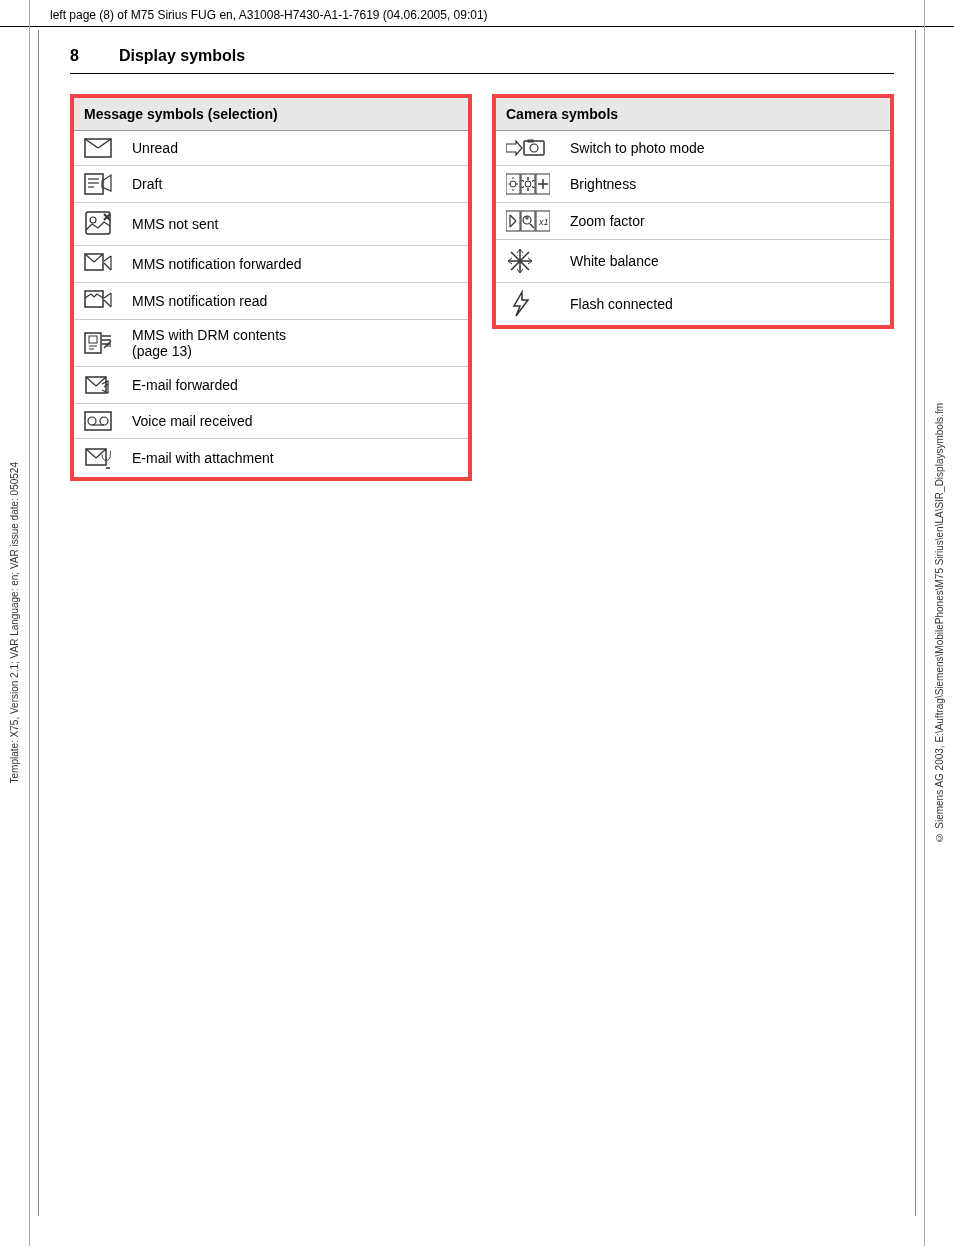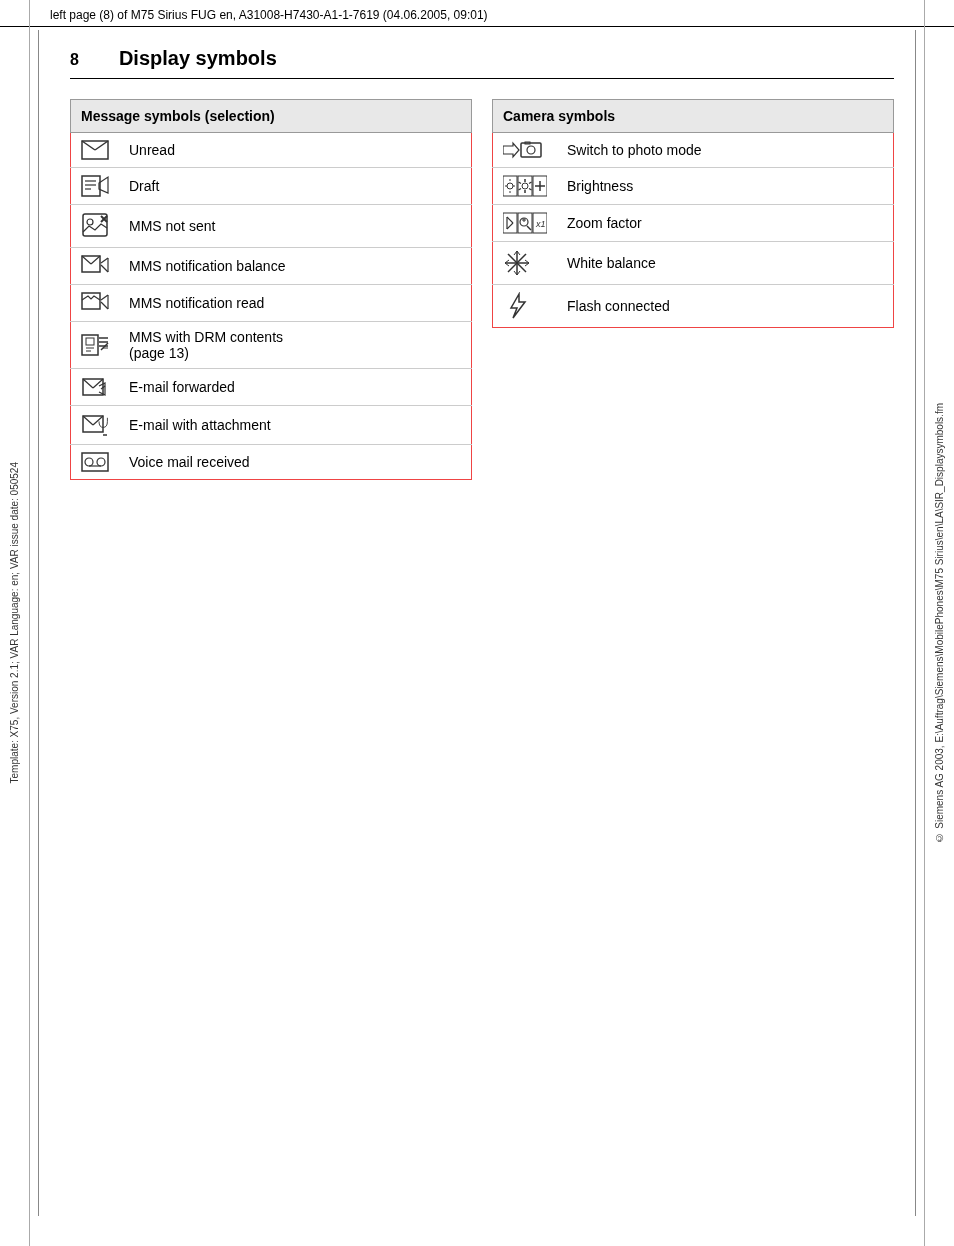--- a/index.html
+++ b/index.html
@@ -73,34 +73,34 @@
       padding-bottom: 8px;
       border-bottom: 1px solid #000;
     }
     .page-number {
       font-weight: bold;
       font-size: 16px;
       margin-right: 40px;
     }
     .page-title {
       font-weight: bold;
-      font-size: 20px;
+      font-size: 16px;
     }
 
     
     .tables-container {
       display: flex;
       gap: 20px;
       align-items: flex-start;
     }
 
     .symbol-table {
       flex: 1;
       border-collapse: collapse;
-      border: 1px solid #ef4444;
+      border: 4px solid #ef4444;
       padding-left: 28px;
     }
 
     .symbol-table th {
       background: #e8e8e8;
       font-weight: bold;
       font-size: 14px;
       padding: 8px 10px;
       text-align: left;
       border: 1px solid #999;
@@ -225,21 +225,21 @@
           <td class="icon-cell">
             <svg class="svg-icon" width="28" height="22" viewBox="0 0 28 22">
               <rect x="1" y="1" width="18" height="16" fill="none" stroke="#333" stroke-width="1.5"></rect>
               <line x1="1" y1="1" x2="10" y2="9" stroke="#333" stroke-width="1.2"></line>
               <line x1="19" y1="1" x2="10" y2="9" stroke="#333" stroke-width="1.2"></line>
               <line x1="20" y1="8" x2="27" y2="3" stroke="#333" stroke-width="1.2"></line>
               <line x1="20" y1="10" x2="27" y2="17" stroke="#333" stroke-width="1.2"></line>
               <line x1="27" y1="3" x2="27" y2="17" stroke="#333" stroke-width="1.2"></line>
             </svg>
           </td>
-          <td>MMS notification balance</td>
+          <td>MMS notification forwarded</td>
         </tr>
 
         <tr>
           <td class="icon-cell">
             <svg class="svg-icon" width="28" height="22" viewBox="0 0 28 22">
               <rect x="1" y="1" width="18" height="16" fill="none" stroke="#333" stroke-width="1.5"></rect>
               <polyline points="1,8 7,4 10,7 13,4 19,8" fill="none" stroke="#333" stroke-width="1.2"></polyline>
               <line x1="20" y1="8" x2="27" y2="3" stroke="#333" stroke-width="1.2"></line>
               <line x1="20" y1="10" x2="27" y2="17" stroke="#333" stroke-width="1.2"></line>
               <line x1="27" y1="3" x2="27" y2="17" stroke="#333" stroke-width="1.2"></line>
@@ -273,42 +273,42 @@
               <line x1="22" y1="3" x2="12" y2="12" stroke="#333" stroke-width="1.2"></line>
               <polyline points="18,10 24,7 24,19 18,16" fill="none" stroke="#333" stroke-width="1.2"></polyline>
               <polyline points="20,13 24,10" fill="none" stroke="#333" stroke-width="1.2"></polyline>
             </svg>
           </td>
           <td>E-mail forwarded</td>
         </tr>
 
         <tr>
           <td class="icon-cell">
-            <svg class="svg-icon" width="28" height="24" viewBox="0 0 28 24">
-              <rect x="2" y="3" width="20" height="16" fill="none" stroke="#333" stroke-width="1.5"></rect>
-              <line x1="2" y1="3" x2="12" y2="12" stroke="#333" stroke-width="1.2"></line>
-              <line x1="22" y1="3" x2="12" y2="12" stroke="#333" stroke-width="1.2"></line>
-
-              <path d="M20,10 Q20,20 27,20 Q34,20 34,10 L34,4" fill="none" stroke="#333" stroke-width="1.5" transform="scale(0.6) translate(10,4)"></path>
-              <line x1="22" y1="22" x2="26" y2="22" stroke="#333" stroke-width="1.5"></line>
-            </svg>
-          </td>
-          <td>E-mail with attachment</td>
-        </tr>
-
-        <tr>
-          <td class="icon-cell">
             <svg class="svg-icon" width="28" height="20" viewBox="0 0 28 20">
               <rect x="1" y="1" width="26" height="18" fill="none" stroke="#333" stroke-width="1.5"></rect>
               <circle cx="8" cy="10" r="4" fill="none" stroke="#333" stroke-width="1.2"></circle>
               <circle cx="20" cy="10" r="4" fill="none" stroke="#333" stroke-width="1.2"></circle>
               <line x1="8" y1="14" x2="20" y2="14" stroke="#333" stroke-width="1.2"></line>
             </svg>
           </td>
           <td>Voice mail received</td>
+        </tr>
+
+        <tr>
+          <td class="icon-cell">
+            <svg class="svg-icon" width="28" height="24" viewBox="0 0 28 24">
+              <rect x="2" y="3" width="20" height="16" fill="none" stroke="#333" stroke-width="1.5"></rect>
+              <line x1="2" y1="3" x2="12" y2="12" stroke="#333" stroke-width="1.2"></line>
+              <line x1="22" y1="3" x2="12" y2="12" stroke="#333" stroke-width="1.2"></line>
+
+              <path d="M20,10 Q20,20 27,20 Q34,20 34,10 L34,4" fill="none" stroke="#333" stroke-width="1.5" transform="scale(0.6) translate(10,4)"></path>
+              <line x1="22" y1="22" x2="26" y2="22" stroke="#333" stroke-width="1.5"></line>
+            </svg>
+          </td>
+          <td>E-mail with attachment</td>
         </tr>
       </tbody>
     </table>
 
     <table class="symbol-table">
       <thead>
         <tr>
           <th colspan="2">Camera symbols</th>
         </tr>
       </thead>

